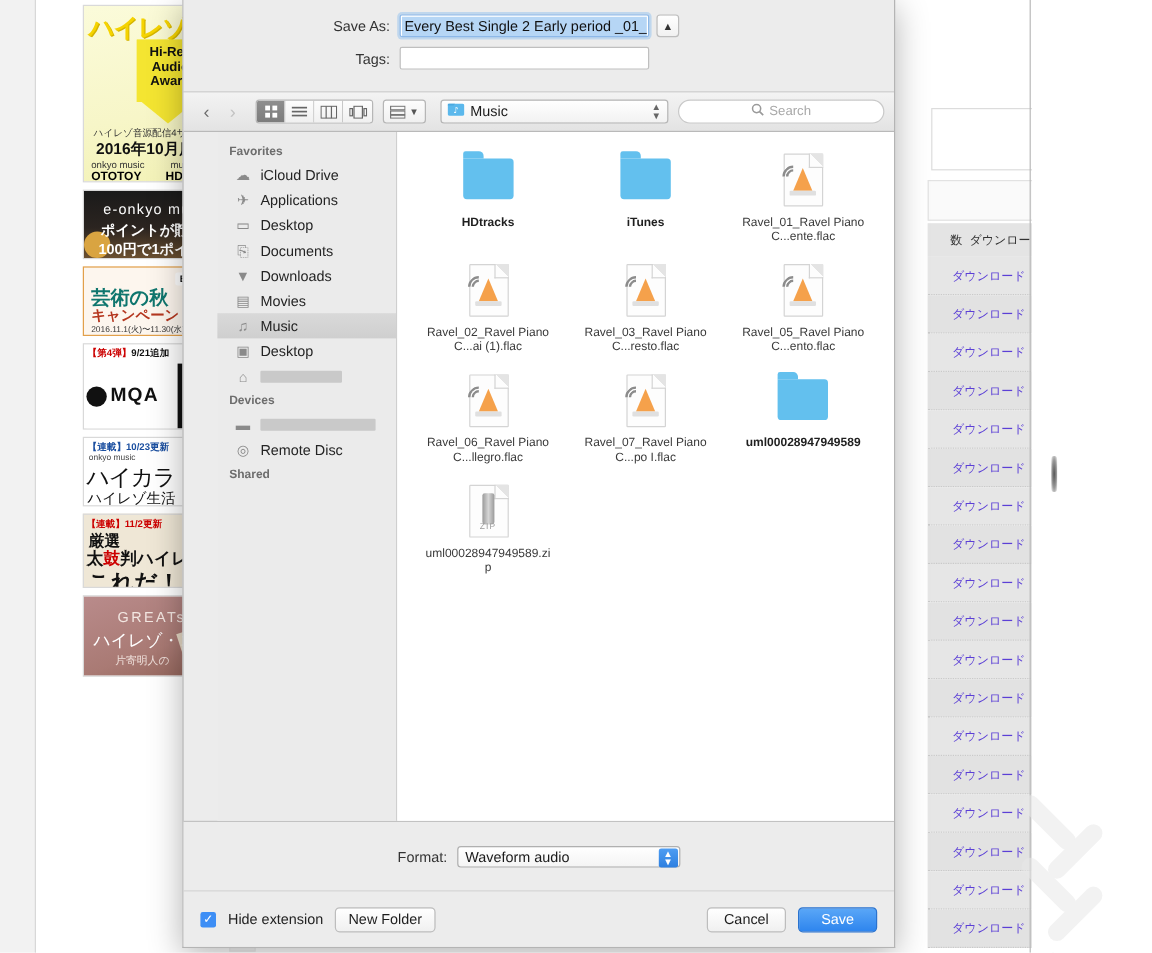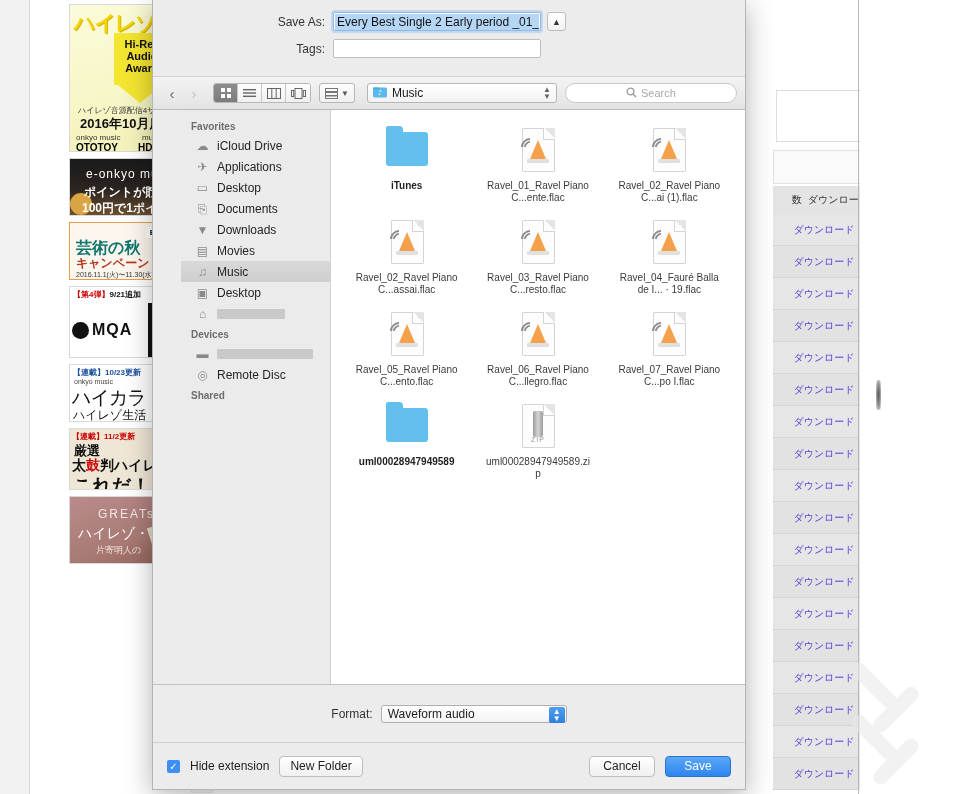--- a/index.html
+++ b/index.html
@@ -522,20 +522,26 @@
             <span>Remote Disc</span>
           </div>
           <div class="sb-head">Shared</div>
         </div>
       <div class="dlg-files">
         <div class="file-grid" id="file-grid">
             <div class="file-cell">
               <div class="file-icon">
                 <div class="ic-folder"></div>
               </div>
+              <div class="file-label bold">HDtracks</div>
+            </div>
+            <div class="file-cell">
+              <div class="file-icon">
+                <div class="ic-folder"></div>
+              </div>
               <div class="file-label bold">iTunes</div>
             </div>
             <div class="file-cell">
               <div class="file-icon">
                 <div class="ic-doc"></div>
                 <div class="ic-wave" style="left:12px;top:17px;width:12px;height:12px;transform:rotate(-45deg);"></div>
                 <div class="ic-wave" style="left:9px;top:14px;width:18px;height:18px;transform:rotate(-45deg);"></div>
                 <div class="ic-cone"></div>
               </div>
               <div class="file-label">Ravel_01_Ravel Piano C...ente.flac</div>
@@ -549,39 +555,21 @@
               </div>
               <div class="file-label">Ravel_02_Ravel Piano C...ai (1).flac</div>
             </div>
             <div class="file-cell">
               <div class="file-icon">
                 <div class="ic-doc"></div>
                 <div class="ic-wave" style="left:12px;top:17px;width:12px;height:12px;transform:rotate(-45deg);"></div>
                 <div class="ic-wave" style="left:9px;top:14px;width:18px;height:18px;transform:rotate(-45deg);"></div>
                 <div class="ic-cone"></div>
               </div>
-              <div class="file-label">Ravel_02_Ravel Piano C...assai.flac</div>
-            </div>
-            <div class="file-cell">
-              <div class="file-icon">
-                <div class="ic-doc"></div>
-                <div class="ic-wave" style="left:12px;top:17px;width:12px;height:12px;transform:rotate(-45deg);"></div>
-                <div class="ic-wave" style="left:9px;top:14px;width:18px;height:18px;transform:rotate(-45deg);"></div>
-                <div class="ic-cone"></div>
-              </div>
               <div class="file-label">Ravel_03_Ravel Piano C...resto.flac</div>
-            </div>
-            <div class="file-cell">
-              <div class="file-icon">
-                <div class="ic-doc"></div>
-                <div class="ic-wave" style="left:12px;top:17px;width:12px;height:12px;transform:rotate(-45deg);"></div>
-                <div class="ic-wave" style="left:9px;top:14px;width:18px;height:18px;transform:rotate(-45deg);"></div>
-                <div class="ic-cone"></div>
-              </div>
-              <div class="file-label">Ravel_04_Fauré Ballade I... · 19.flac</div>
             </div>
             <div class="file-cell">
               <div class="file-icon">
                 <div class="ic-doc"></div>
                 <div class="ic-wave" style="left:12px;top:17px;width:12px;height:12px;transform:rotate(-45deg);"></div>
                 <div class="ic-wave" style="left:9px;top:14px;width:18px;height:18px;transform:rotate(-45deg);"></div>
                 <div class="ic-cone"></div>
               </div>
               <div class="file-label">Ravel_05_Ravel Piano C...ento.flac</div>
             </div>

